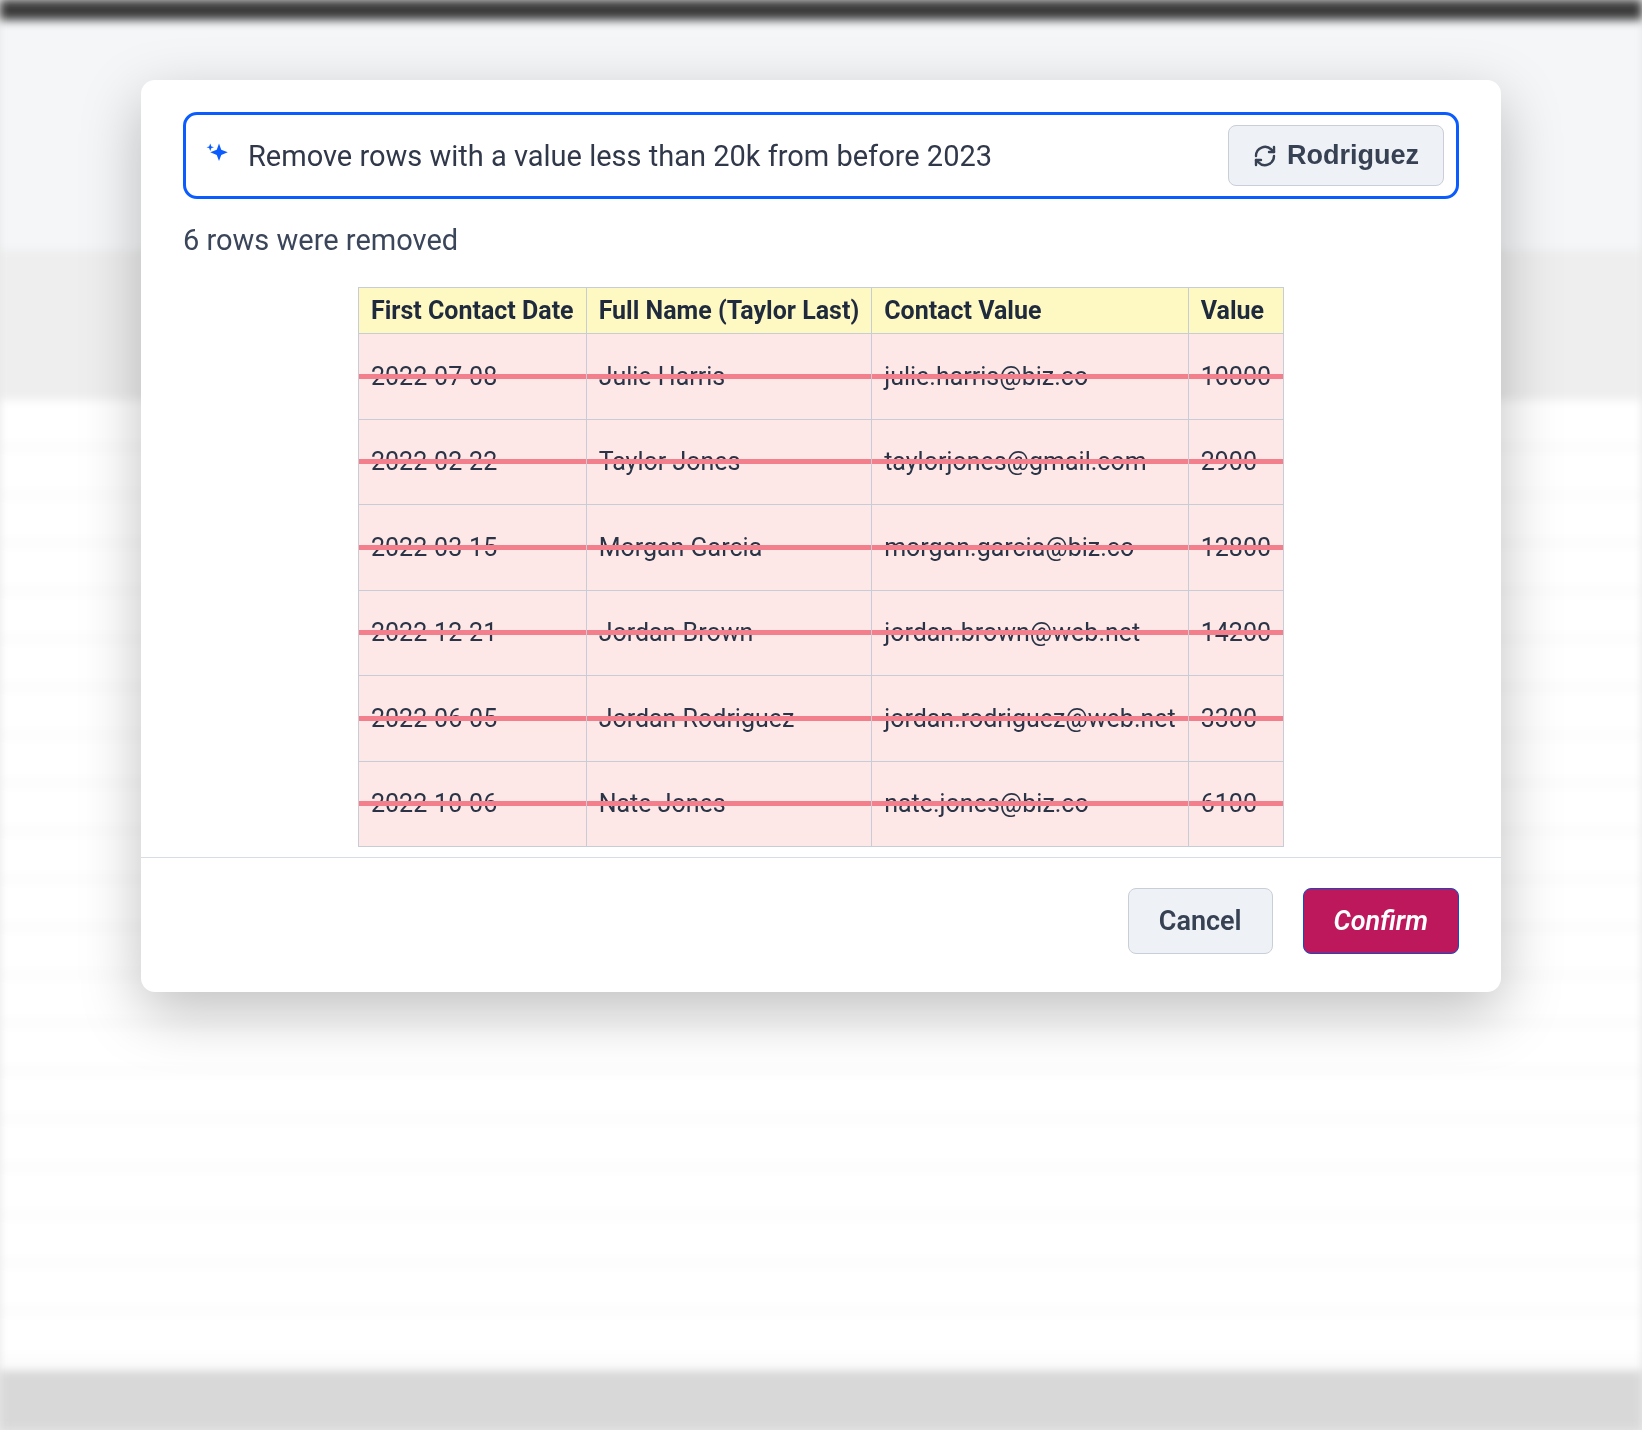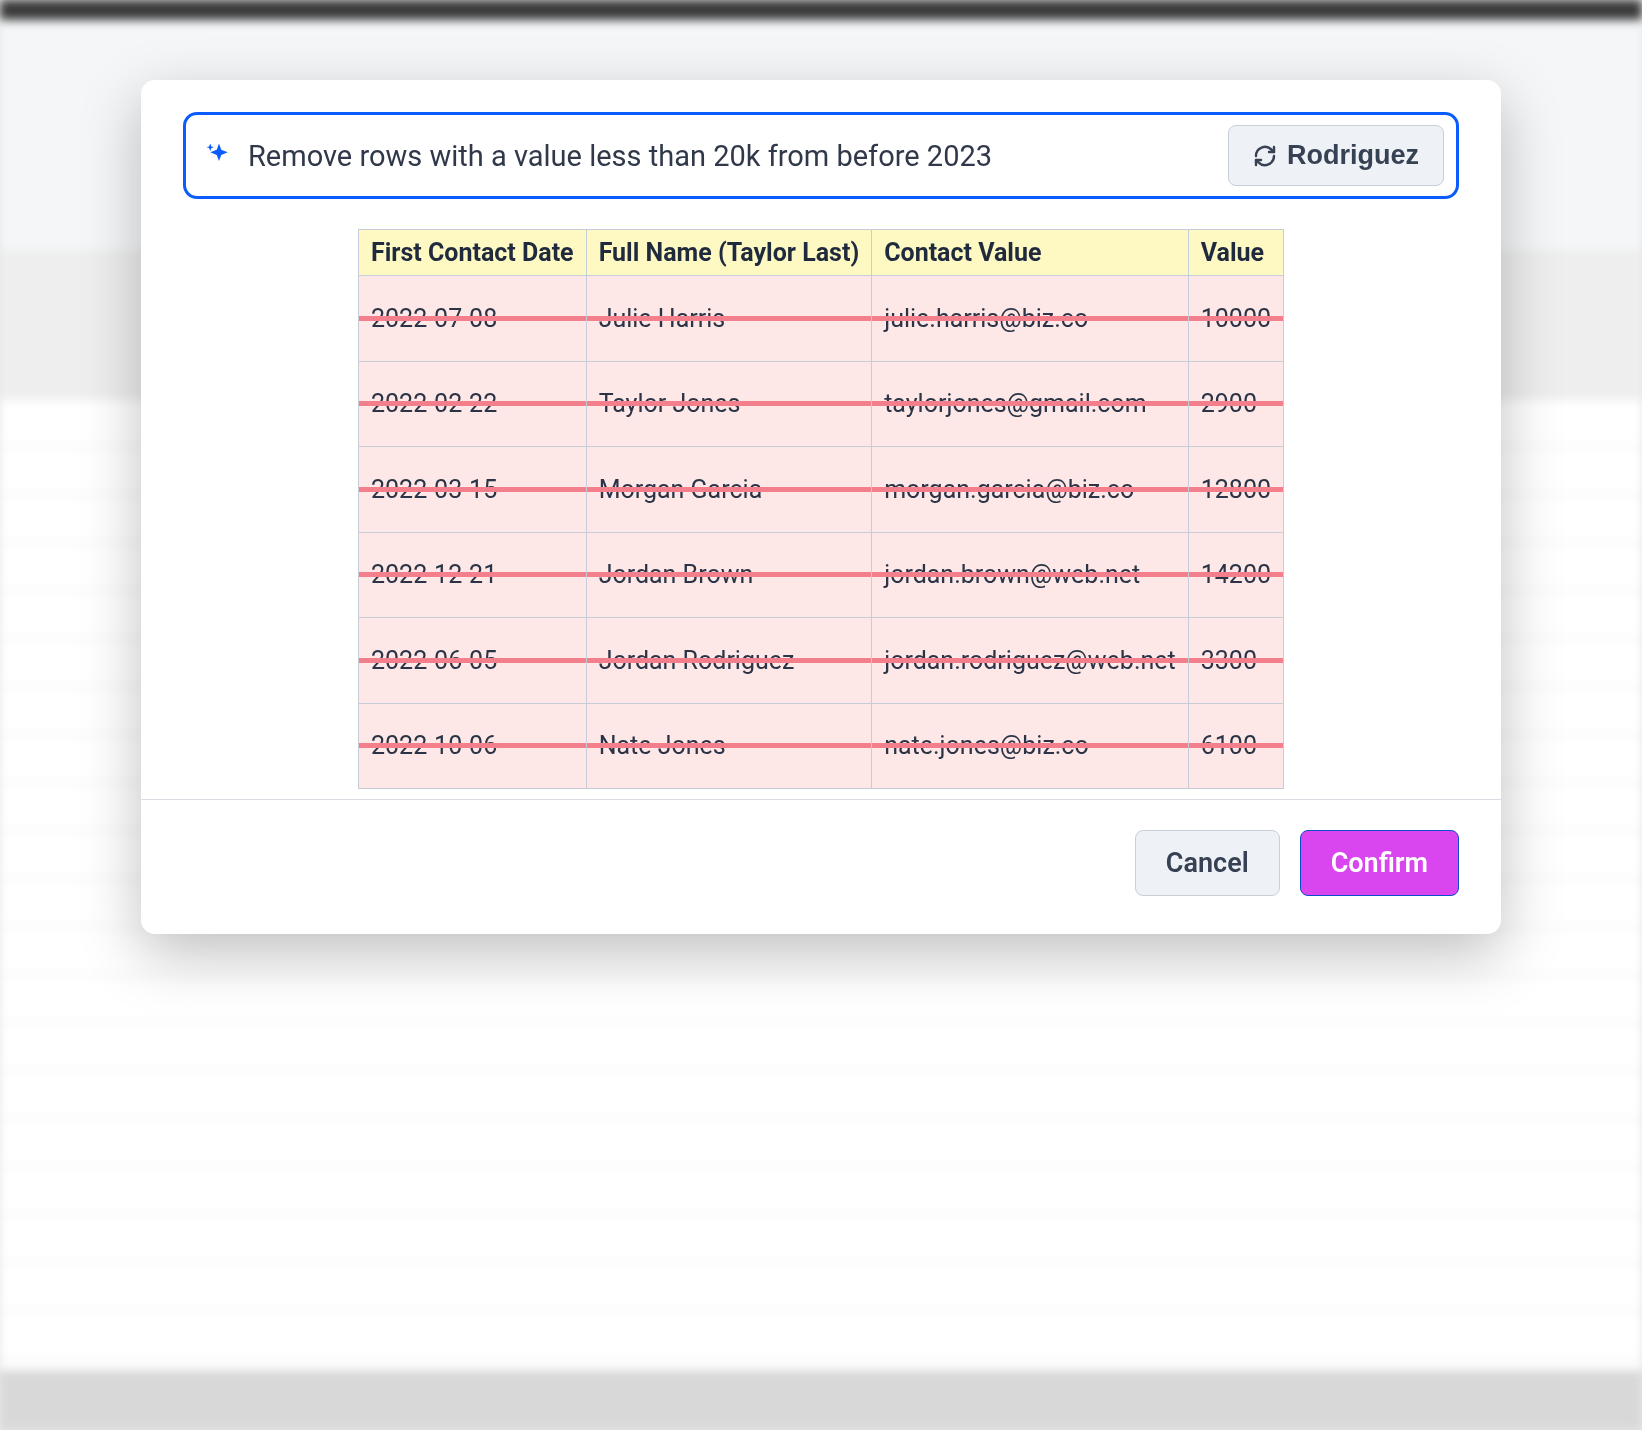--- a/index.html
+++ b/index.html
@@ -156,30 +156,32 @@
     gap: 20px;
     margin-top: 10px;
   }
   .btn {
     font-size: 27px;
     font-weight: 600;
     border-radius: 8px;
     padding: 16px 30px;
     cursor: pointer;
     font-family: inherit;
+    margin-left: 10px;
   }
   .btn-cancel {
     background: #eef1f5;
     color: #374154;
     border: 1.5px solid #c9ced8;
   }
   .btn-confirm {
-    background: #d946ef;
+    background: #be185d;
     color: #ffffff;
     border: 1.5px solid #0b4ecb;
+    font-style: italic;
   }
 </style>
 </head>
 <body>
 
 <div class="backdrop">
   <div class="backdrop-topbar"></div>
   <div class="backdrop-header"></div>
   <div class="backdrop-table"></div>
   <div class="backdrop-bottom"></div>
@@ -203,20 +205,21 @@
               <path d="M3 12a9 9 0 0 1 15.5-6.3L21 8"></path>
               <path d="M21 3v5h-5"></path>
               <path d="M21 12a9 9 0 0 1-15.5 6.3L3 16"></path>
               <path d="M3 21v-5h5"></path>
             </svg>
           </span>
           <span>Rodriguez</span>
         </button>
       </div>
 
+      <div class="status-line">6 rows were removed</div>
 
       <div class="table-wrap">
         <table class="removed-rows">
           <thead>
             <tr>
               <th>First Contact Date</th>
               <th>Full Name (Taylor Last)</th>
               <th>Contact Value</th>
               <th>Value</th>
             </tr>

